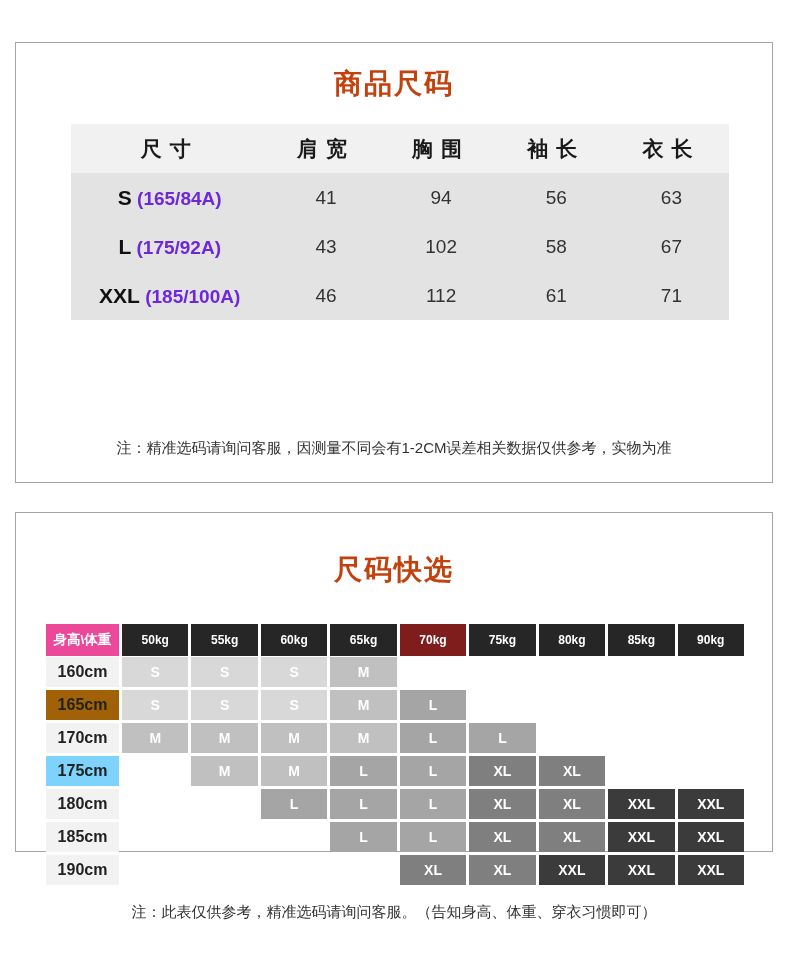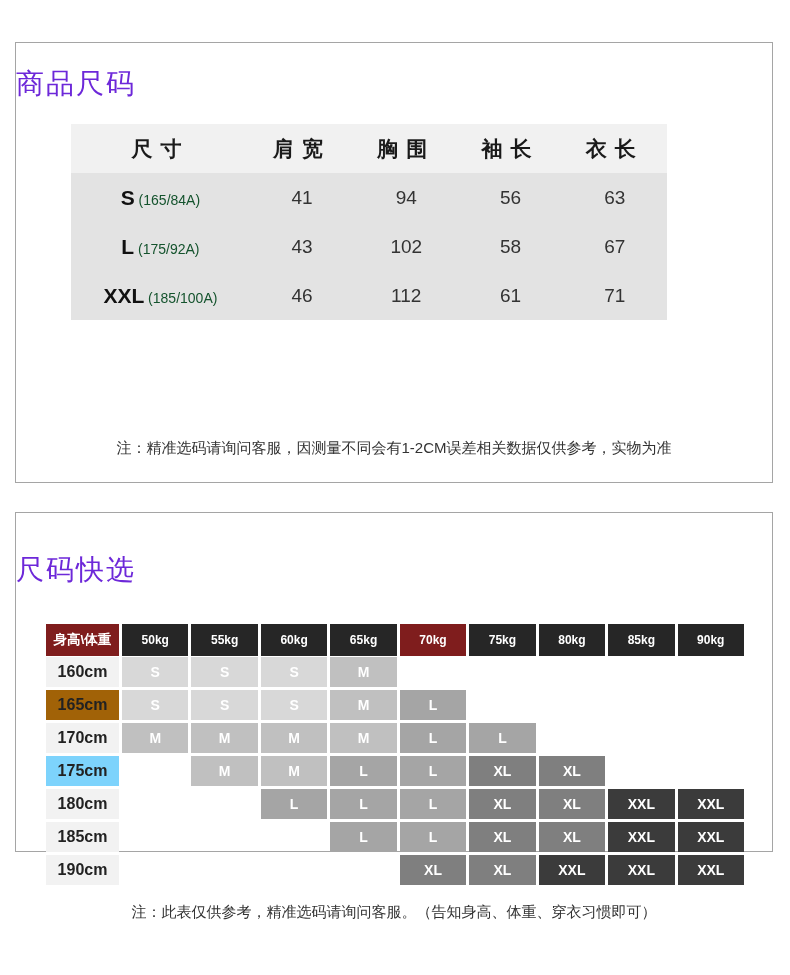--- a/index.html
+++ b/index.html
@@ -9,43 +9,43 @@
     font-family: "Liberation Sans", "DejaVu Sans", sans-serif;
     color: #333;
   }
   .panel {
     position: absolute; left: 15px; width: 758px;
     border: 1px solid #a5a5a5; background: #fff; box-sizing: border-box;
   }
   .panel-1 { top: 42px; height: 441px; }
   .panel-2 { top: 512px; height: 340px; }
   .panel-title {
-    margin: 0; text-align: left; font-size: 28px; font-weight: normal;
-    color: #6d28d9; letter-spacing: 2px;
+    margin: 0; text-align: center; font-size: 28px; font-weight: bold;
+    color: #c2410c; letter-spacing: 2px;
   }
   .panel-1 .panel-title { padding-top: 22px; }
   .panel-2 .panel-title { padding-top: 38px; }
 
   
   .size-table {
-    position: absolute; left: 55px; top: 81px; width: 596px;
+    position: absolute; left: 55px; top: 81px; width: 658px;
     border-collapse: collapse; table-layout: fixed;
   }
   .size-table th, .size-table td {
     height: 49px; text-align: center; vertical-align: middle; padding: 0;
   }
   .size-table thead tr { background: #f1f1f1; }
   .size-table tr.odd  { background: #e3e3e3; }
   .size-table tr.even { background: #f1f1f1; }
   .size-table th {
     font-size: 21px; font-weight: bold; color: #1a1a1a; letter-spacing: 8px;
   }
   .size-table td { font-size: 19px; color: #333; }
   .size-letter { font-size: 21px; font-weight: bold; color: #111; }
-  .size-spec   { font-size: 14px; font-weight: normal; color: #14532d; }
+  .size-spec   { font-size: 19px; font-weight: bold; color: #6d28d9; }
 
   .note {
     position: absolute; left: 0; width: 100%; margin: 0;
     text-align: center; font-size: 15px; color: #333;
   }
   .panel-1 .note { top: 396px; }
   .panel-2 .note { top: 390px; }
 
   
   .matrix {
@@ -113,21 +113,21 @@
       </tbody>
   </table>
 
   <p class="note">注：精准选码请询问客服，因测量不同会有1-2CM误差相关数据仅供参考，实物为准</p>
 </section>
 
 <section class="panel panel-2">
   <h2 class="panel-title">尺码快选</h2>
 
   <div class="matrix">
-      <div class="cell corner" style="background: #7f1d1d;">身高\体重</div>
+      <div class="cell corner" style="background: #ec4899;">身高\体重</div>
       <div class="cell weight-head" style="background: rgb(38, 38, 38);">50kg</div>
       <div class="cell weight-head" style="background: rgb(38, 38, 38);">55kg</div>
       <div class="cell weight-head" style="background: rgb(38, 38, 38);">60kg</div>
       <div class="cell weight-head" style="background: rgb(38, 38, 38);">65kg</div>
       <div class="cell weight-head" style="background: #7f1d1d;">70kg</div>
       <div class="cell weight-head" style="background: rgb(38, 38, 38);">75kg</div>
       <div class="cell weight-head" style="background: rgb(38, 38, 38);">80kg</div>
       <div class="cell weight-head" style="background: rgb(38, 38, 38);">85kg</div>
       <div class="cell weight-head" style="background: rgb(38, 38, 38);">90kg</div>
       <div class="cell height-label" style="background: rgb(242, 242, 242);">160cm</div>

